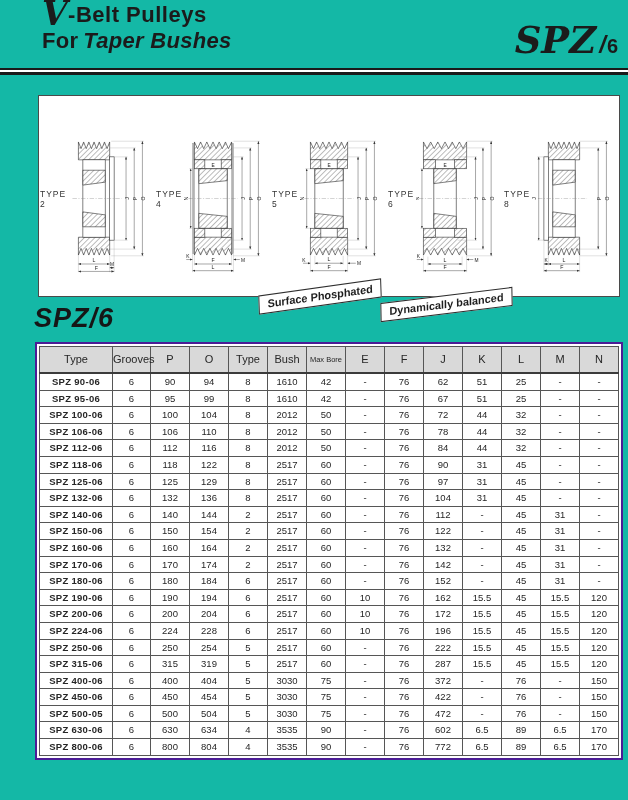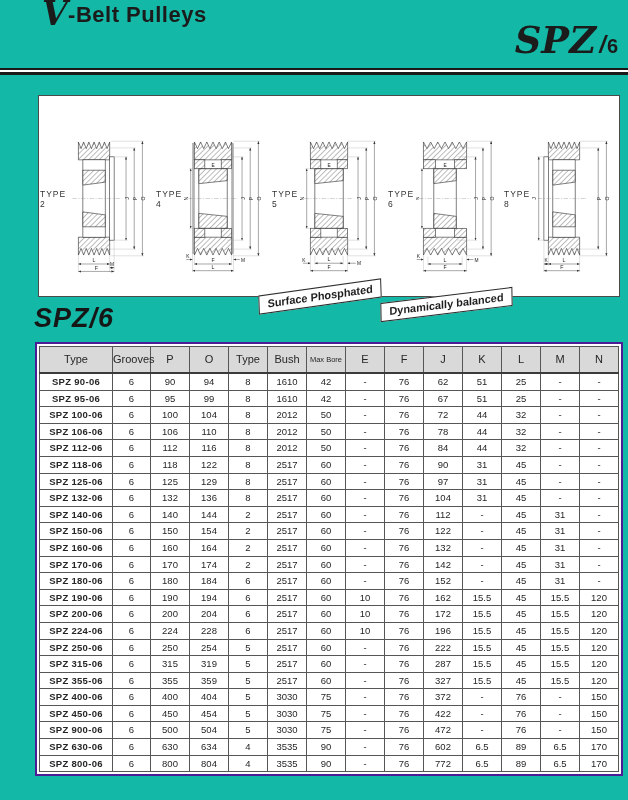--- a/index.html
+++ b/index.html
@@ -73,20 +73,21 @@
     <marker id="arr" viewBox="0 0 8 8" refX="8" refY="4" markerWidth="6" markerHeight="6" orient="auto-start-reverse">
       <path d="M0,0.8 L8,4 L0,7.2 Z" fill="#333"></path>
     </marker>
   </defs>
 </svg>
 
 <div class="page">
 
   <div class="brand">
     <div class="l1"><span class="vchar">V</span><span>-Belt  Pulleys</span></div>
+    <div class="l2"><span>For</span><span class="emph">Taper Bushes</span></div>
   </div>
   <div class="series">
     <span class="code">SPZ</span><span class="sep">/</span><span class="num">6</span>
   </div>
   <div class="rule">
     <div class="thin"></div>
       <div class="gap"></div>
       <div class="thick"></div>
   </div>
 
@@ -622,36 +623,20 @@
             <td>60</td>
             <td>-</td>
             <td>76</td>
             <td>287</td>
             <td>15.5</td>
             <td>45</td>
             <td>15.5</td>
             <td>120</td>
           </tr>
           <tr>
-            <td>SPZ 355-06</td>
-            <td>6</td>
-            <td>355</td>
-            <td>359</td>
-            <td>5</td>
-            <td>2517</td>
-            <td>60</td>
-            <td>-</td>
-            <td>76</td>
-            <td>327</td>
-            <td>15.5</td>
-            <td>45</td>
-            <td>15.5</td>
-            <td>120</td>
-          </tr>
-          <tr>
             <td>SPZ 400-06</td>
             <td>6</td>
             <td>400</td>
             <td>404</td>
             <td>5</td>
             <td>3030</td>
             <td>75</td>
             <td>-</td>
             <td>76</td>
             <td>372</td>
@@ -670,21 +655,21 @@
             <td>75</td>
             <td>-</td>
             <td>76</td>
             <td>422</td>
             <td>-</td>
             <td>76</td>
             <td>-</td>
             <td>150</td>
           </tr>
           <tr>
-            <td>SPZ 900-06</td>
+            <td>SPZ 500-05</td>
             <td>6</td>
             <td>500</td>
             <td>504</td>
             <td>5</td>
             <td>3030</td>
             <td>75</td>
             <td>-</td>
             <td>76</td>
             <td>472</td>
             <td>-</td>

